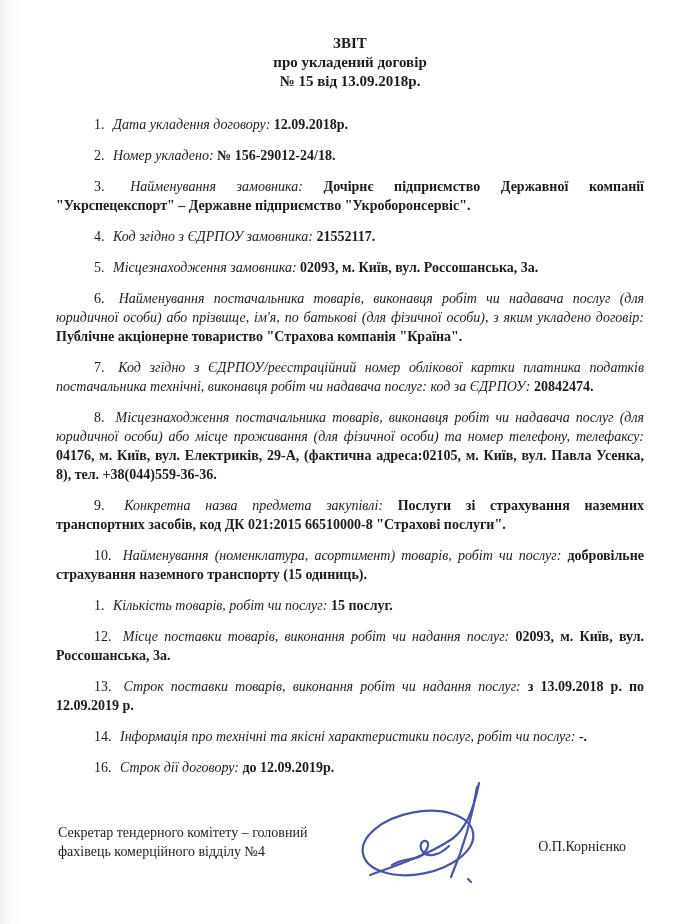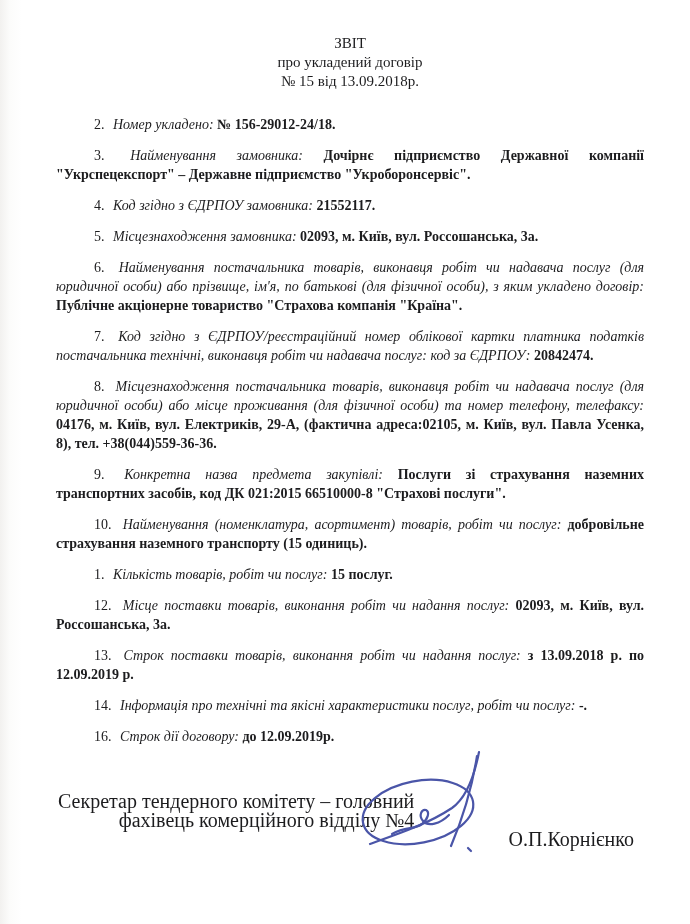--- a/index.html
+++ b/index.html
@@ -12,65 +12,65 @@
     position:relative;
     width:690px;height:924px;
     background:linear-gradient(90deg,#f2f1ef 0px,#fcfcfb 10px,#ffffff 22px);
     color:#1c1c1e;
     overflow:hidden;
     box-sizing:border-box;
     padding:34px 46px 0 56px;
   }
   .title-block{
     text-align:center;
-    font-weight:normal;
+    font-weight:bold;
     font-size:15px;
     line-height:19px;
     margin-bottom:24px;
   }
   .items p{
     margin:0 0 12px 0;
     font-size:14px;
     line-height:19px;
     text-align:justify;
     text-indent:38px;
   }
   .num{font-style:normal;margin-right:5px;}
   .lbl{font-style:italic;}
   .val{font-weight:bold;}
   .sig-row{
     position:relative;
     height:104px;
     margin-top:6px;
-    font-size:20px;
-    text-align:right;
+    font-size:14px;
   }
   .sig-role{
     position:absolute;left:2px;top:34px;
     line-height:19px;
   }
   .sig-name{
-    position:absolute;right:10px;top:50px;margin-top:20px;
+    position:absolute;right:18px;top:50px;
   }
   .sig-svg{
     position:absolute;left:300px;top:-14px;
   }
 </style>
 </head>
 <body>
 
 <div class="page">
 
   <div class="title-block">
     <div>ЗВІТ</div>
     <div>про укладений договір</div>
     <div>№ 15 від 13.09.2018р.</div>
   </div>
 
   <div class="items">
+    <p><span class="num">1.</span> <span class="lbl">Дата укладення договору:</span> <span class="val">12.09.2018р.</span></p>
     <p><span class="num">2.</span> <span class="lbl">Номер укладено:</span> <span class="val">№ 156-29012-24/18.</span></p>
     <p><span class="num">3.</span> <span class="lbl">Найменування замовника:</span> <span class="val">Дочірнє підприємство Державної компанії "Укрспецекспорт" – Державне підприємство "Укроборонсервіс".</span></p>
     <p><span class="num">4.</span> <span class="lbl">Код згідно з ЄДРПОУ замовника:</span> <span class="val">21552117.</span></p>
     <p><span class="num">5.</span> <span class="lbl">Місцезнаходження замовника:</span> <span class="val">02093,  м. Київ, вул. Россошанська, 3а.</span></p>
     <p><span class="num">6.</span> <span class="lbl">Найменування постачальника товарів, виконавця робіт чи надавача послуг (для юридичної особи) або прізвище, ім'я, по батькові (для фізичної особи), з яким укладено договір:</span> <span class="val">Публічне акціонерне товариство "Страхова компанія "Країна".</span></p>
     <p><span class="num">7.</span> <span class="lbl">Код згідно з ЄДРПОУ/реєстраційний номер облікової картки платника податків постачальника технічні, виконавця робіт чи надавача послуг: код за ЄДРПОУ:</span> <span class="val">20842474.</span></p>
     <p><span class="num">8.</span> <span class="lbl">Місцезнаходження постачальника товарів, виконавця робіт чи надавача послуг (для юридичної особи) або місце проживання (для фізичної особи) та номер телефону, телефаксу:</span> <span class="val">04176, м. Київ, вул. Електриків, 29-А, (фактична адреса:02105, м. Київ, вул. Павла Усенка, 8), тел. +38(044)559-36-36.</span></p>
     <p><span class="num">9.</span> <span class="lbl">Конкретна назва предмета закупівлі:</span> <span class="val">Послуги зі страхування наземних транспортних засобів,  код  ДК 021:2015 66510000-8 "Страхові послуги".</span></p>
     <p><span class="num">10.</span> <span class="lbl">Найменування (номенклатура, асортимент) товарів, робіт чи послуг:</span> <span class="val">добровільне страхування наземного транспорту (15 одиниць).</span></p>
     <p><span class="num">1.</span> <span class="lbl">Кількість товарів, робіт чи послуг:</span> <span class="val">15 послуг.</span></p>

